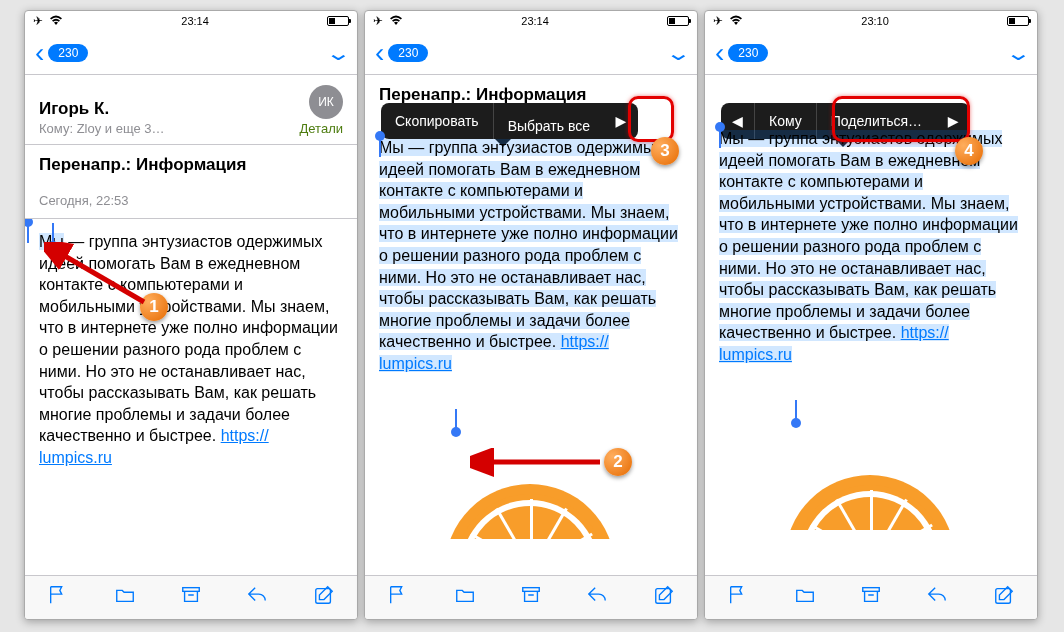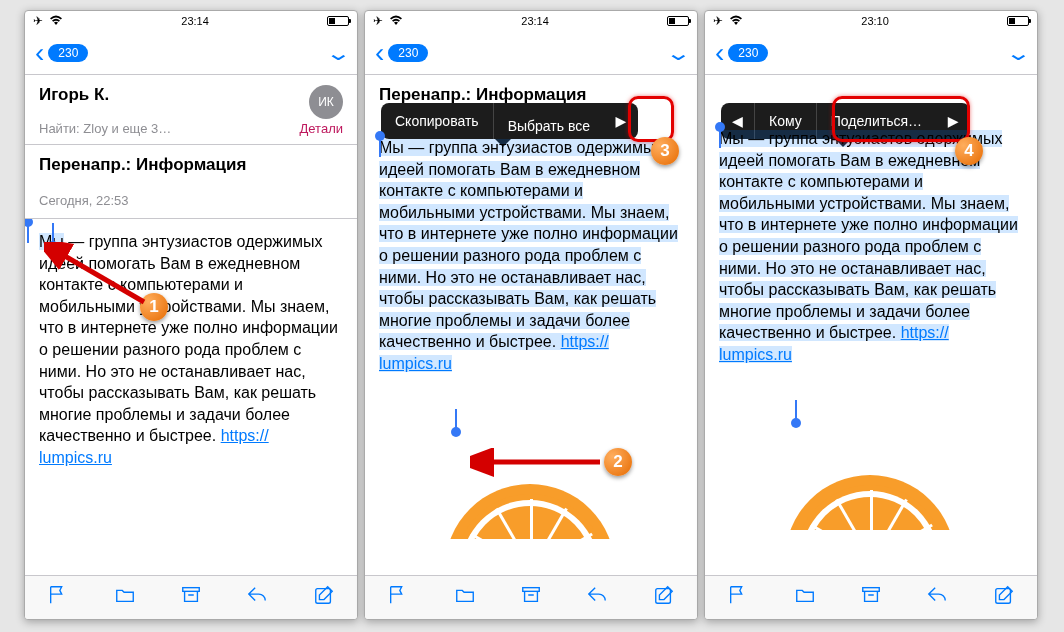--- a/index.html
+++ b/index.html
@@ -18,26 +18,26 @@
   .battery::after { content: ''; position: absolute; right: -3px; top: 2px; width: 2px; height: 4px; background: #000; border-radius: 0 1px 1px 0; }
   .battery-fill { position: absolute; left: 1px; top: 1px; bottom: 1px; width: 30%; background: #000; }
 
   .navbar { height: 44px; border-bottom: 0.5px solid #c8c7cc; display: flex; align-items: center; justify-content: space-between; padding: 0 10px; }
   .nav-left { display: flex; align-items: center; gap: 4px; }
   .back-chevron { color: #007aff; font-size: 28px; font-weight: 300; }
   .nav-badge { background: #007aff; color: #fff; font-size: 12px; padding: 2px 10px; border-radius: 11px; font-weight: 500; }
   .nav-down { color: #007aff; font-size: 20px; transform: scaleX(1.6); font-weight: 400; }
 
   .header-block { padding: 10px 14px 8px; border-bottom: 0.5px solid #c8c7cc; }
-  .sender-row { display: flex; align-items: flex-start; justify-content: space-between; }
+  .sender-row { display: flex; align-items: flex-end; justify-content: space-between; }
   .sender-name { font-size: 17px; font-weight: 600; }
   .avatar { width: 34px; height: 34px; background: #8e8e93; border-radius: 50%; color: #fff; display: flex; align-items: center; justify-content: center; font-size: 12px; }
   .to-row { display: flex; justify-content: space-between; font-size: 13px; margin-top: 2px; }
   .to-label { color: #8e8e93; }
-  .details { color: #be185d; }
+  .details { color: #4d7c0f; }
 
   .subject-block { padding: 10px 14px; border-bottom: 0.5px solid #c8c7cc; }
   .subject { font-size: 17px; font-weight: 600; }
   .date { font-size: 13px; color: #8e8e93; margin-top: 18px; }
 
   .body-area { padding: 12px 14px; font-size: 16px; line-height: 1.35; color: #000; height: 420px; overflow: hidden; position: relative; }
   .body-area .link { color: #007aff; text-decoration: underline; }
   .sel-highlight { background: rgba(0,122,255,0.18); }
 
   .sel-handle { position: absolute; width: 10px; height: 10px; background: #3478f6; border-radius: 50%; }
@@ -92,21 +92,21 @@
     </div>
     <span class="nav-down">⌄</span>
   </div>
 
   <div class="header-block">
     <div class="sender-row">
       <span class="sender-name">Игорь К.</span>
       <span class="avatar">ИК</span>
     </div>
     <div class="to-row">
-      <span class="to-label"><span>Найти:</span> <span>Zloy и еще 3…</span></span>
+      <span class="to-label"><span>Кому:</span> <span>Zloy и еще 3…</span></span>
       <span class="details">Детали</span>
     </div>
   </div>
 
   <div class="subject-block">
     <div class="subject">Перенапр.: Информация</div>
     <div class="date">Сегодня, 22:53</div>
   </div>
 
   <div class="body-area">

